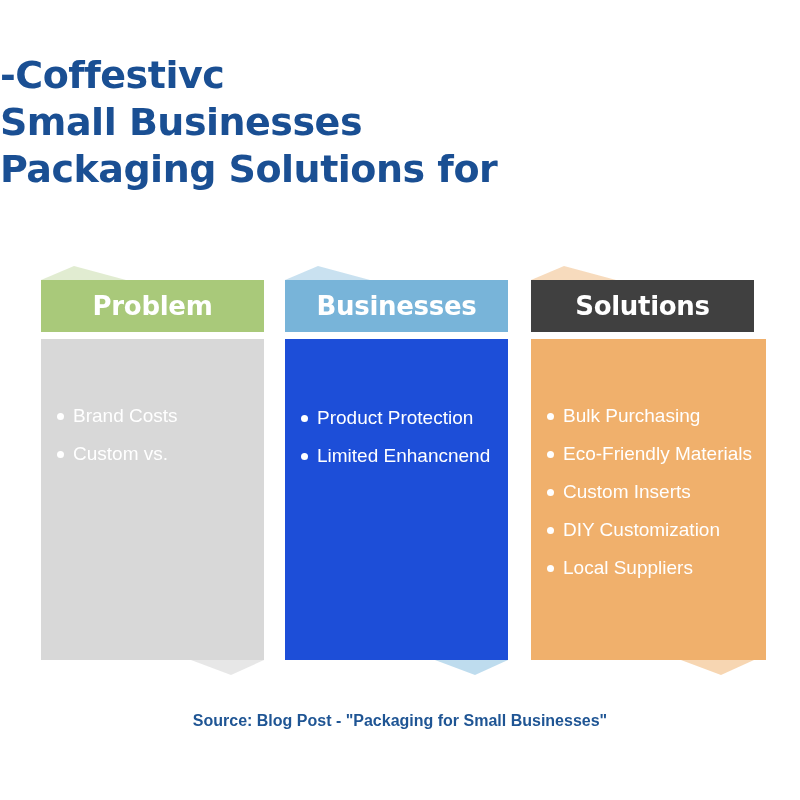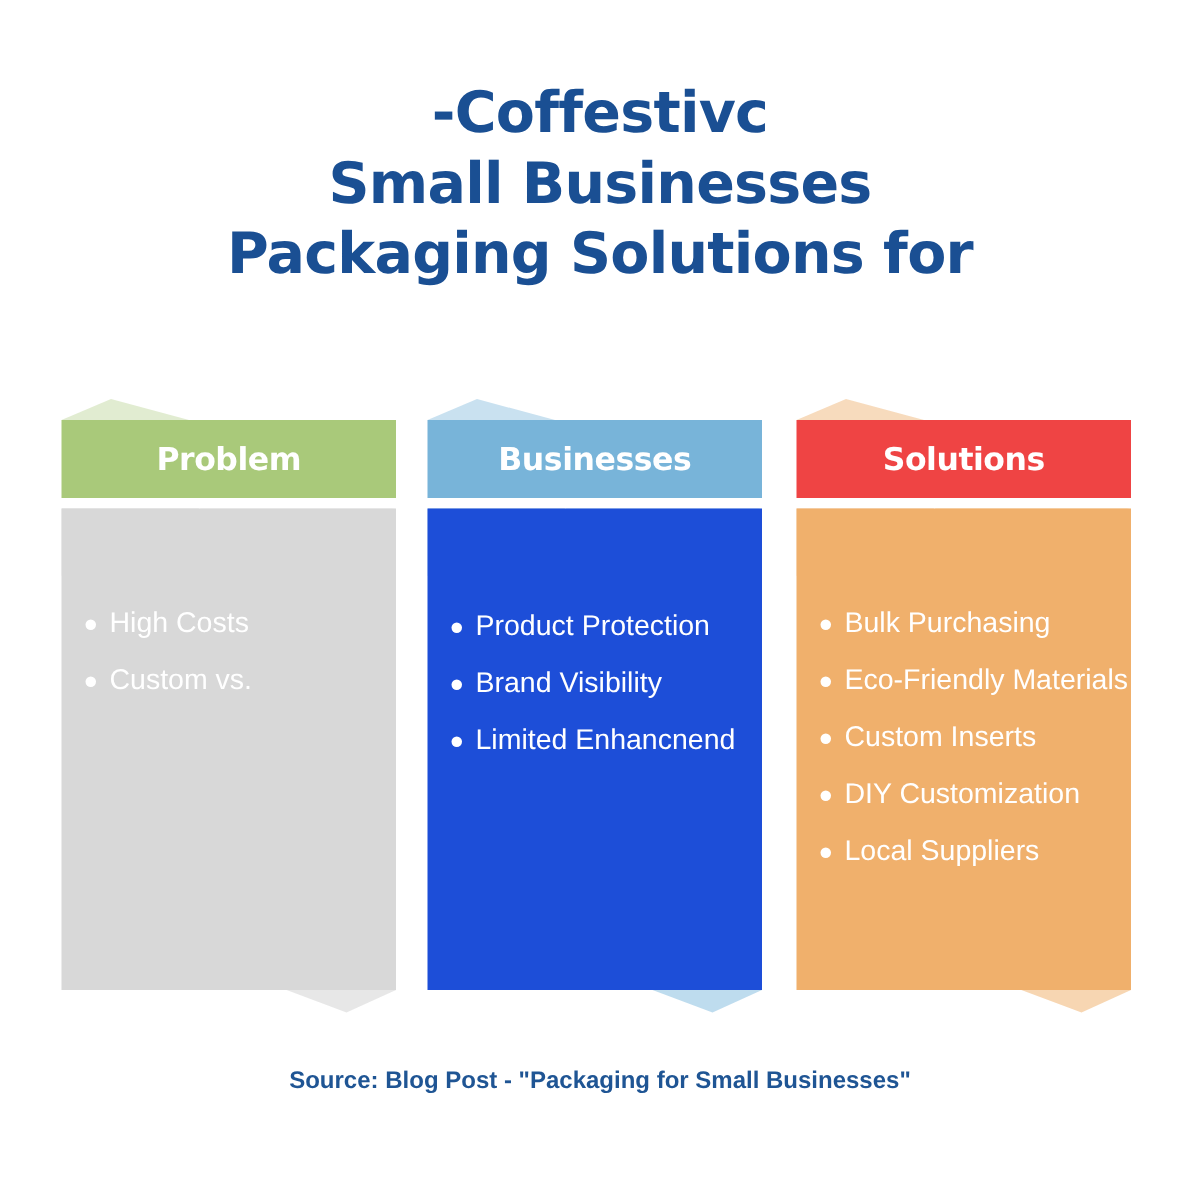--- a/index.html
+++ b/index.html
@@ -12,21 +12,20 @@
       height: 800px;
       position: relative;
       overflow: hidden;
       font-family: "Liberation Sans", "DejaVu Sans", sans-serif;
     }
     .title {
       position: absolute;
       left: 0;
       top: 52px;
       width: 800px;
-      text-align: center;
       color: #1a4f93;
       font-family: "DejaVu Sans", sans-serif;
       font-weight: bold;
       font-size: 38px;
       line-height: 47px;
       letter-spacing: -0.5px;
     }
     .title div { white-space: nowrap; }
 
     .col {
@@ -48,21 +47,21 @@
       left: 0;
       top: 18px;
       width: 223px;
       height: 52px;
       display: flex;
       align-items: center;
       justify-content: center;
       color: #ffffff;
       font-family: "DejaVu Sans", sans-serif;
       font-weight: bold;
-      font-size: 21px;
+      font-size: 26px;
       letter-spacing: -0.3px;
     }
     .col .body {
       position: absolute;
       left: 0;
       top: 77px;
       width: 223px;
       height: 321px;
       overflow: hidden;
     }
@@ -96,22 +95,22 @@
     .col li.cont::before { display: none; }
 
     #col-problem { left: 41px; }
     #col-importance { left: 285px; }
     #col-solutions { left: 531px; }
 
     #col-problem .header { background: #a9c97a; }
     #col-problem .body { background: #d8d8d8; }
     #col-importance .header { background: #78b4d9; }
     #col-importance .body { background: #1d4ed8; }
-    #col-solutions .header { background: #ef4444; }
-    #col-solutions .body { background: #f0b06c; }
+    #col-solutions .header { background: #404040; }
+    #col-solutions .body { background: #f0b06c; padding-left: 12px; }
 
     #col-problem ul { top: 58px; }
     #col-importance ul { top: 60px; }
     #col-solutions ul { top: 58px; }
 
     .source {
       position: absolute;
       left: 0;
       top: 712px;
       width: 800px;
@@ -135,39 +134,38 @@
     <polygon points="0,18 33,4 85,18" fill="#a9c97a" opacity="0.35"></polygon>
     <polygon points="0,18 33,4 85,18" fill="#ffffff" opacity="0.0"></polygon>
     <polygon points="0,77 0,122 92,77" fill="#c9c9c9" opacity="0.6"></polygon>
     <polygon points="92,77 120,90 223,77" fill="#e6e6e6" opacity="0.8"></polygon>
     <polygon points="223,305 130,338 223,398" fill="#c8c8c8" opacity="0.7"></polygon>
     <polygon points="80,398 110,383 190,413 223,398" fill="#e4e4e4" opacity="0.9"></polygon>
   </svg>
   <div class="header">Problem</div>
   <div class="body">
     <ul>
-      <li>High Costs</li>
+      <li>Brand Costs</li>
       <li>Custom vs.</li>
     </ul>
   </div>
 </div>
 
 <div class="col" id="col-importance">
   <svg class="deco" viewBox="0 0 223 420">
     <polygon points="0,18 33,4 85,18" fill="#78b4d9" opacity="0.4"></polygon>
     <polygon points="0,77 0,122 92,77" fill="#7ab0d3" opacity="0.6"></polygon>
     <polygon points="92,77 120,90 223,77" fill="#a6d0e8" opacity="0.8"></polygon>
     <polygon points="223,305 130,338 223,398" fill="#7ab3d5" opacity="0.7"></polygon>
     <polygon points="80,398 110,383 190,413 223,398" fill="#b7d8ec" opacity="0.9"></polygon>
   </svg>
   <div class="header">Businesses</div>
   <div class="body">
     <ul>
       <li>Product Protection</li>
-      <li>Brand Visibility</li>
       <li>Limited Enhancnend</li>
     </ul>
   </div>
 </div>
 
 <div class="col" id="col-solutions">
   <svg class="deco" viewBox="0 0 223 420">
     <polygon points="0,18 33,4 85,18" fill="#eca45a" opacity="0.4"></polygon>
     <polygon points="0,77 0,122 92,77" fill="#e89f55" opacity="0.5"></polygon>
     <polygon points="92,77 120,90 223,77" fill="#f5c692" opacity="0.8"></polygon>

